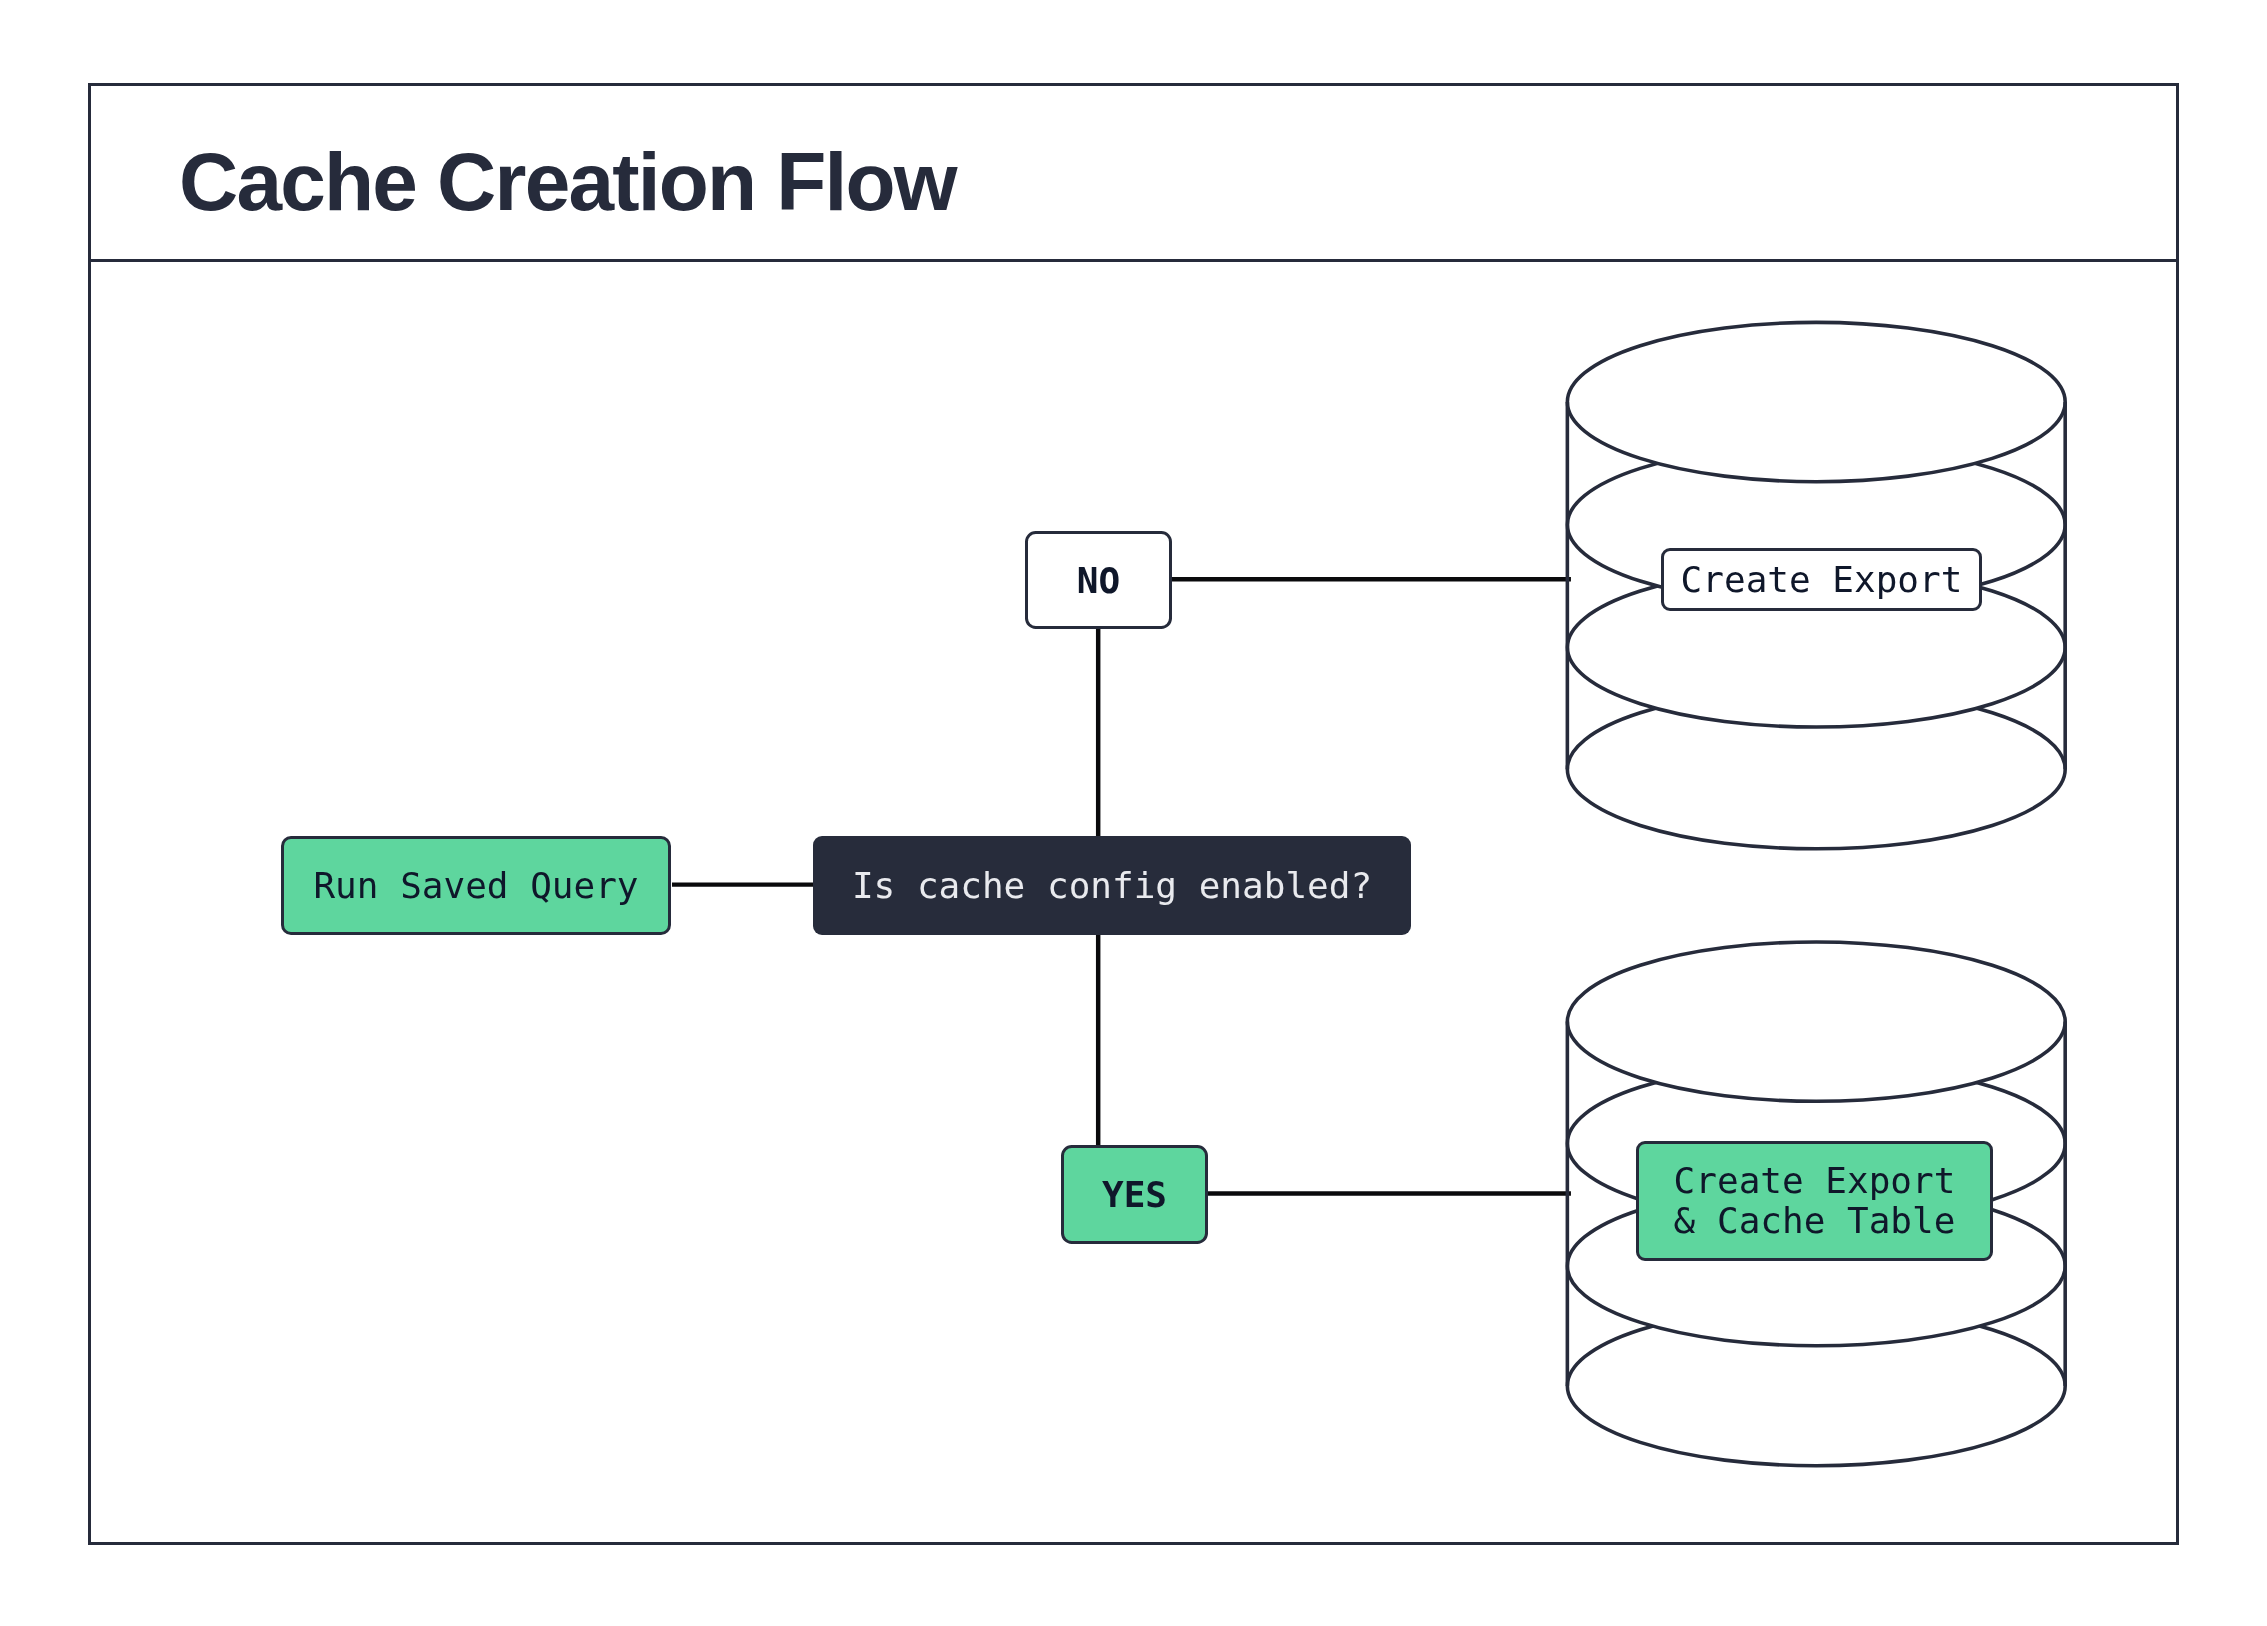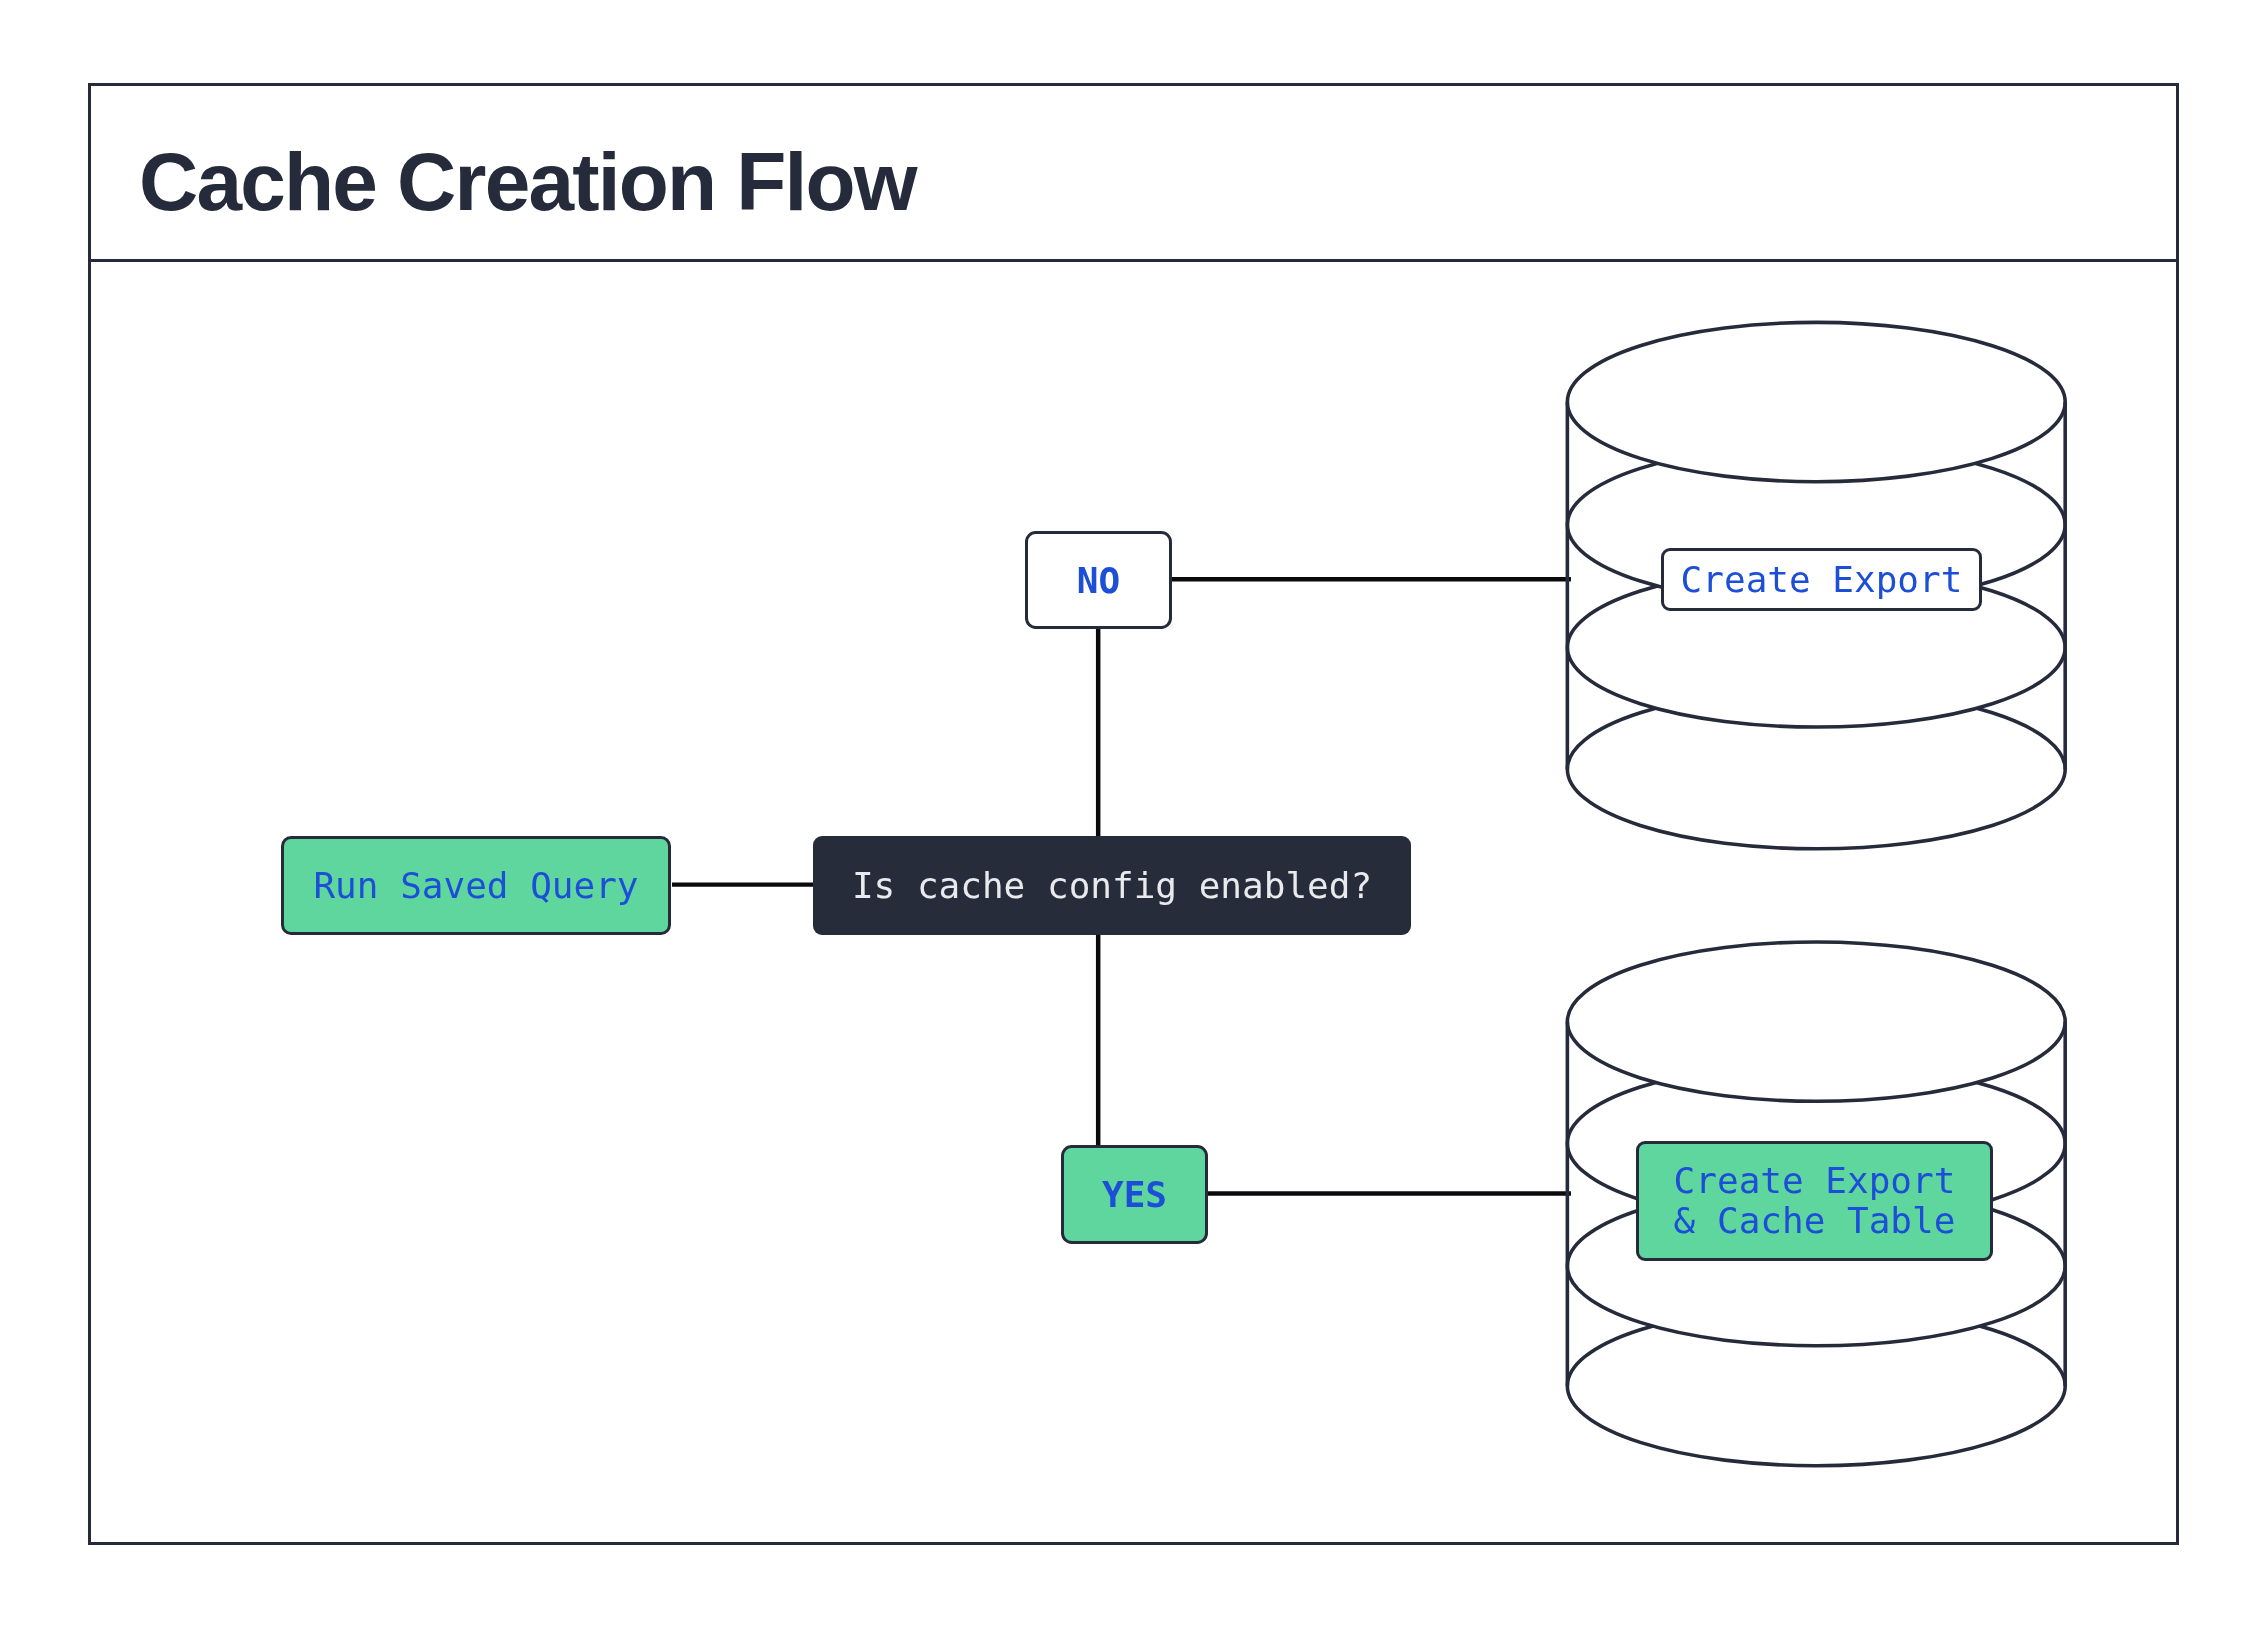--- a/index.html
+++ b/index.html
@@ -28,21 +28,21 @@
   .titlebar {
     position: absolute;
     left: 0;
     top: 0;
     width: 100%;
     height: 176px;
     border-bottom: 3.6px solid #262B3B;
     box-sizing: border-box;
     display: flex;
     align-items: flex-end;
-    padding-left: 48px;
+    padding-left: 88px;
   }
   .title {
     margin: 0 0 36px 0;
     font-family: "Liberation Sans", sans-serif;
     font-weight: 700;
     font-size: 82px;
     line-height: 1;
     letter-spacing: -1.8px;
     color: #262B3B;
     white-space: nowrap;
@@ -54,21 +54,21 @@
     width: 2268px;
     height: 1626px;
   }
   .node {
     position: absolute;
     box-sizing: border-box;
     display: flex;
     align-items: center;
     justify-content: center;
     font-size: 36px;
-    color: #1d4ed8;
+    color: #0f172a;
     white-space: nowrap;
     text-align: center;
   }
   .node-start {
     left: 281px; top: 836px;
     width: 390px; height: 99px;
     background: #5ED69E;
     border: 3.6px solid #262B3B;
     border-radius: 10px;
   }

